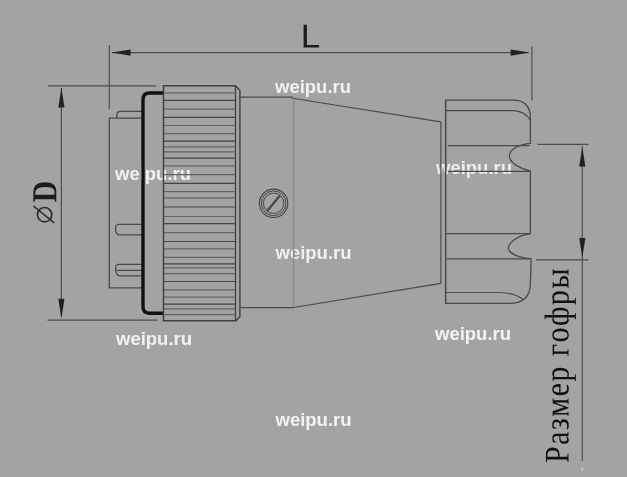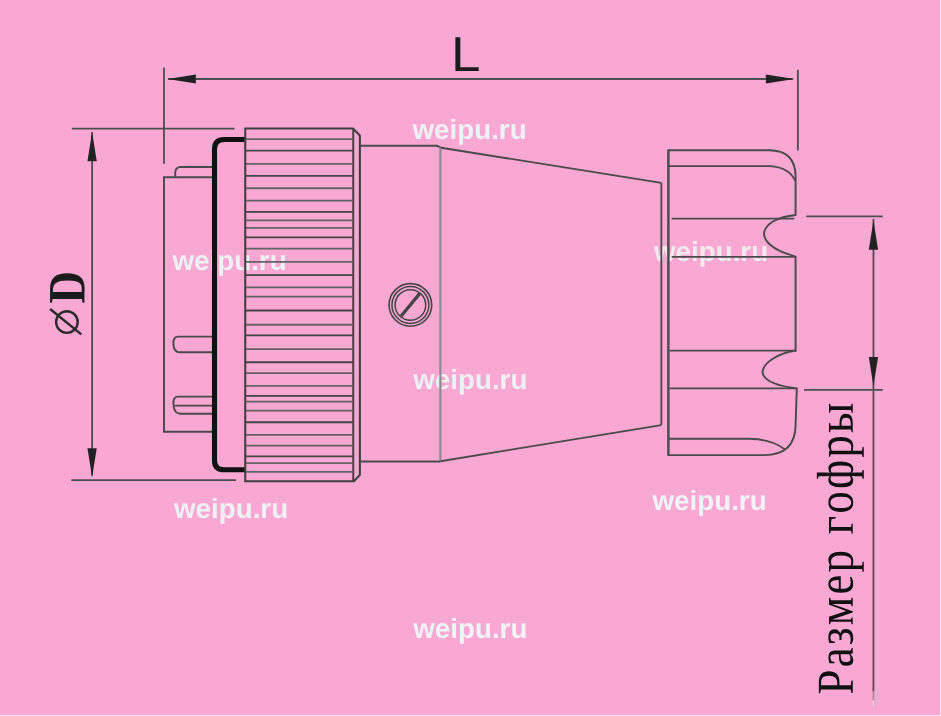--- a/index.html
+++ b/index.html
@@ -1,16 +1,16 @@
 <!DOCTYPE html>
 <html><head>
 <meta charset="utf-8">
 <style>
   html,body{margin:0;padding:0;background:#ffffff;}
-  #page{position:relative;width:627px;height:477px;background:#f9a8d4;overflow:hidden;filter:blur(0.45px);}
+  #page{position:relative;width:627px;height:477px;background:#a3a3a3;overflow:hidden;filter:blur(0.45px);}
   svg{position:absolute;left:0;top:0;-webkit-font-smoothing:antialiased;}
   text{-webkit-font-smoothing:antialiased;}
 </style>
 </head>
 <body>
 <div id="page">
 <svg width="627" height="477" viewBox="0 0 627 477">
 
   <g font-family="Liberation Sans, sans-serif" font-weight="bold" font-size="18.5">
     <text x="275" y="92.8" fill="#eff1f3">weipu.ru</text>

